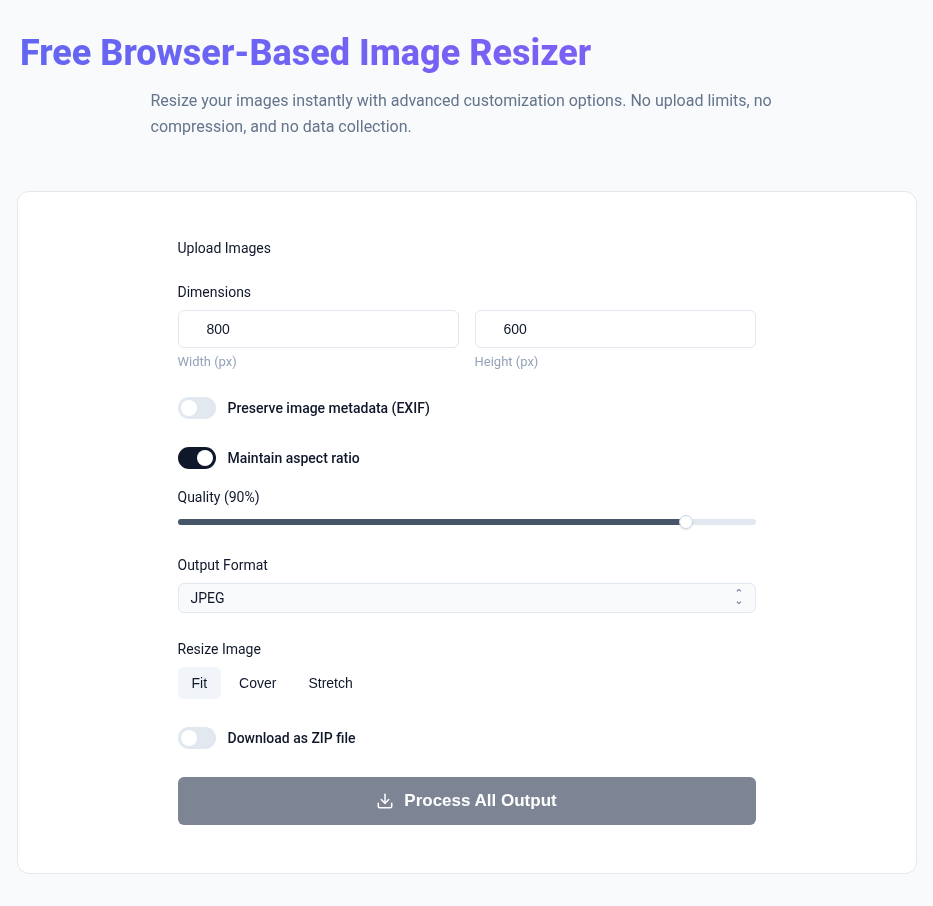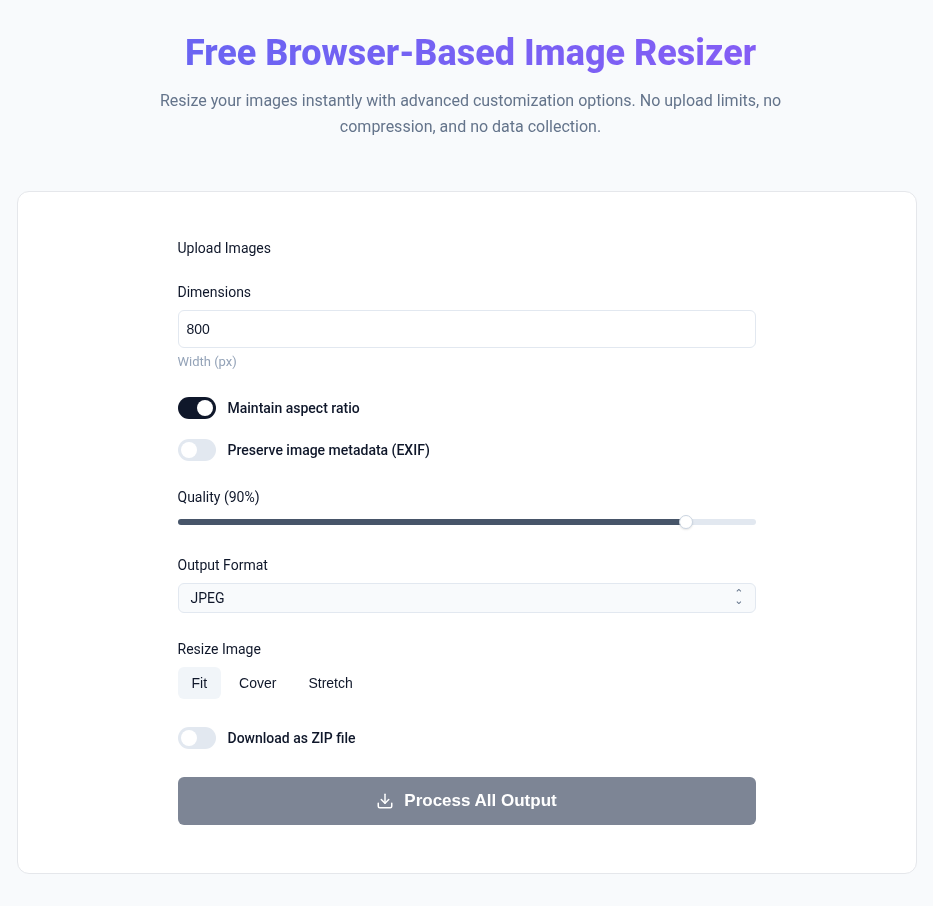--- a/index.html
+++ b/index.html
@@ -7,21 +7,20 @@
       padding: 0;
       box-sizing: border-box;
     }
     body {
       font-family: -apple-system, BlinkMacSystemFont, "Segoe UI", Roboto, Helvetica, Arial, sans-serif;
       background: #f8fafc;
       color: #0f172a;
       padding: 20px 0 40px 0;
     }
     .header {
-      text-align: center;
       padding: 12px 12px 28px 20px;
     }
     .title {
       font-size: 36px;
       font-weight: 800;
       background: linear-gradient(90deg, #6366f1 0%, #8b5cf6 100%);
       -webkit-background-clip: text;
       -webkit-text-fill-color: transparent;
       background-clip: text;
       margin-bottom: 14px;
@@ -73,21 +72,21 @@
       display: flex;
       gap: 16px;
     }
     .dim-col {
       flex: 1;
     }
     .text-input {
       width: 100%;
       border: 1px solid #e2e8f0;
       border-radius: 6px;
-      padding: 10px 8px;
+      padding: 10px 28px;
       font-size: 14px;
       color: #0f172a;
       background: #fff;
     }
     .sub-label {
       font-size: 13px;
       color: #94a3b8;
       margin-top: 6px;
       display: block;
     }
@@ -238,35 +237,39 @@
     <label class="label">Upload Images</label>
   </div>
 
   <div class="field-group">
     <label class="label">Dimensions</label>
     <div class="dim-row">
       <div class="dim-col">
         <input type="text" class="text-input" value="800" style="">
         <span class="sub-label">Width (px)</span>
       </div>
-    </div>
+      <div class="dim-col">
+        <input type="text" class="text-input" value="600" style="">
+        <span class="sub-label">Height (px)</span>
+      </div>
+    </div>
+  </div>
+
+  <div class="toggle-row" style="margin-bottom:28px;">
+    <div class="toggle off">
+      <div class="toggle-knob"></div>
+    </div>
+    <span class="toggle-label">Preserve image metadata (EXIF)</span>
   </div>
 
   <div class="toggle-row">
     <div class="toggle on">
       <div class="toggle-knob"></div>
     </div>
     <span class="toggle-label">Maintain aspect ratio</span>
-  </div>
-
-  <div class="toggle-row" style="margin-bottom:28px;">
-    <div class="toggle off">
-      <div class="toggle-knob"></div>
-    </div>
-    <span class="toggle-label">Preserve image metadata (EXIF)</span>
   </div>
 
   <div class="field-group">
     <label class="label">Quality (90%)</label>
     <div class="slider-wrap">
       <div class="slider-track">
         <div class="slider-fill"></div>
       </div>
       <div class="slider-thumb"></div>
     </div>

